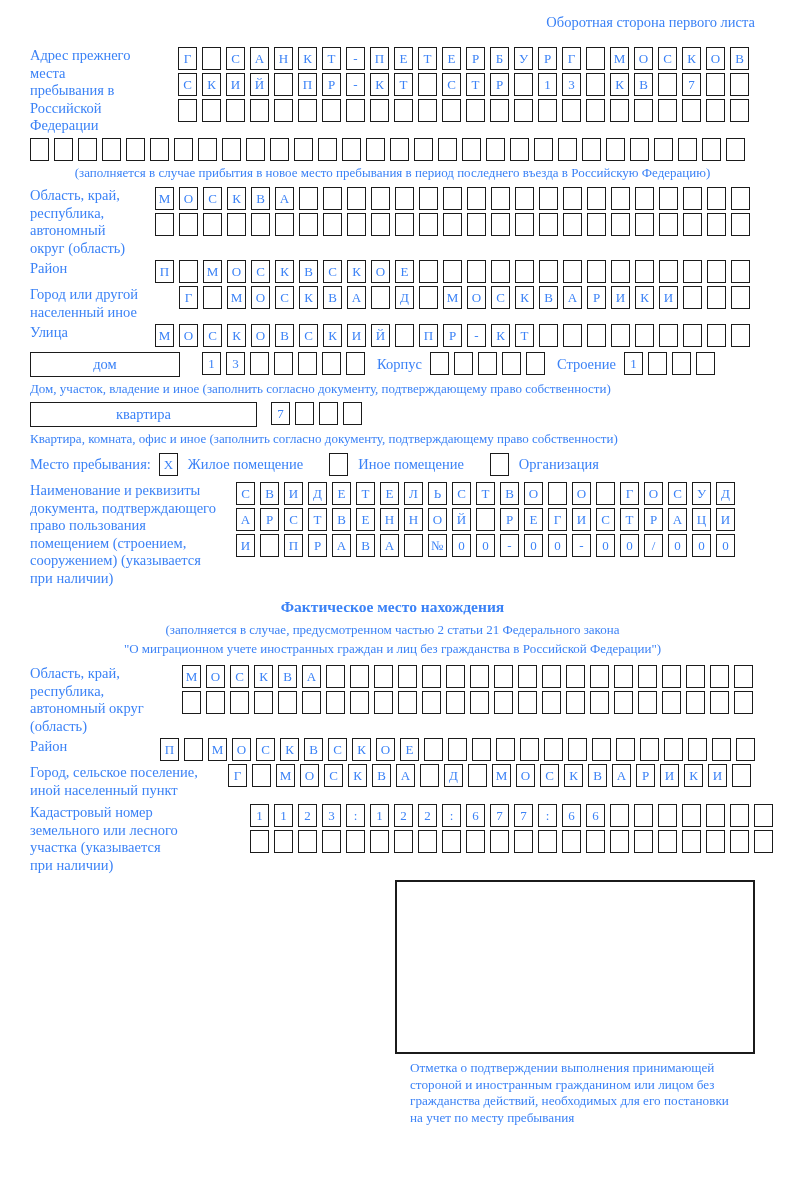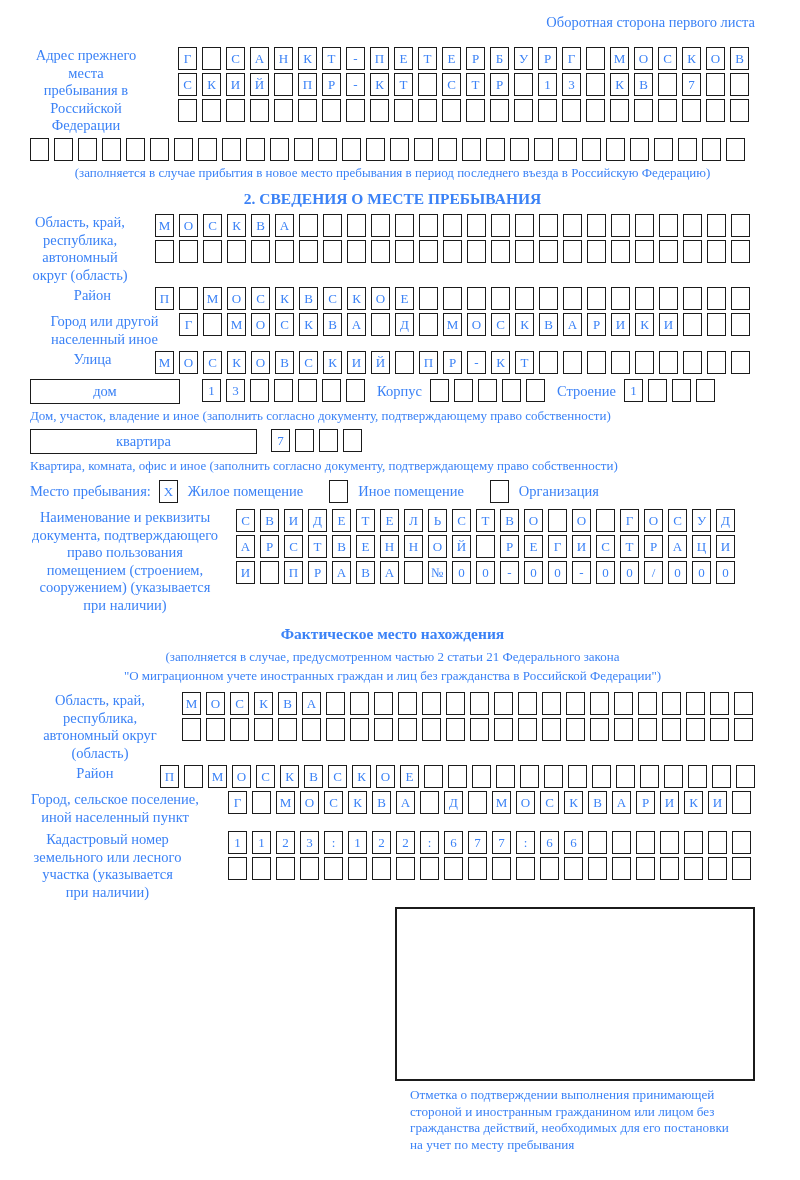--- a/index.html
+++ b/index.html
@@ -8,31 +8,31 @@
     width:800px;height:1180px;
     margin:0 auto;
     background:#ffffff;
     box-sizing:border-box;
     padding:14px 45px 0 30px;
     font-family:"Liberation Serif","DejaVu Serif",serif;
     color:#3b82f6;
     overflow:hidden;
   }
   .corner{ text-align:right; font-size:14.5px; line-height:17px; }
-  .frow{ display:flex; align-items:flex-start;text-align:center; }
+  .frow{ display:flex; align-items:flex-start; }
   .lab{ font-size:14.5px; line-height:17.5px; flex:0 0 auto; }
   .w112{width:112px;margin-right:36px}
   .w100{width:100px;margin-right:25px}
   .w125{width:125px}
   .w130{width:130px}
   .w149{width:149px}
   .w190{width:190px;margin-right:16px}
   .w140{width:140px;margin-right:12px}
   .w170{width:170px;margin-right:28px}
-  .w155{width:155px;margin-right:43px}
+  .w155{width:155px;margin-right:65px}
   .boxes{ display:flex; gap:5px; flex:0 0 auto; }
   .brows{ display:flex; flex-direction:column; gap:3px; }
   .cell{
     box-sizing:border-box;
     width:19px;height:23px;
     border:1.6px solid #1b1b1b;
     display:flex;align-items:center;justify-content:center;
     font-size:13px;line-height:1;
     flex:0 0 auto;
     background:#fff;
@@ -180,21 +180,20 @@
       <span class="cell"></span>
       <span class="cell"></span>
       <span class="cell"></span>
       <span class="cell"></span>
       <span class="cell"></span>
       <span class="cell"></span>
       <span class="cell"></span>
     </div>
   <div class="note center mt4">(заполняется в случае прибытия в новое место пребывания в период последнего въезда в Российскую Федерацию)</div>
 
-  <div class="sect-title mt8">2. СВЕДЕНИЯ О МЕСТЕ ПРЕБЫВАНИЯ</div>
 
   <div class="frow mt6">
     <div class="lab w100">Область, край, республика, автономный округ (область)</div>
     <div class="brows">
       <div class="boxes">
           <span class="cell">М</span>
           <span class="cell">О</span>
           <span class="cell">С</span>
           <span class="cell">К</span>
           <span class="cell">В</span>

